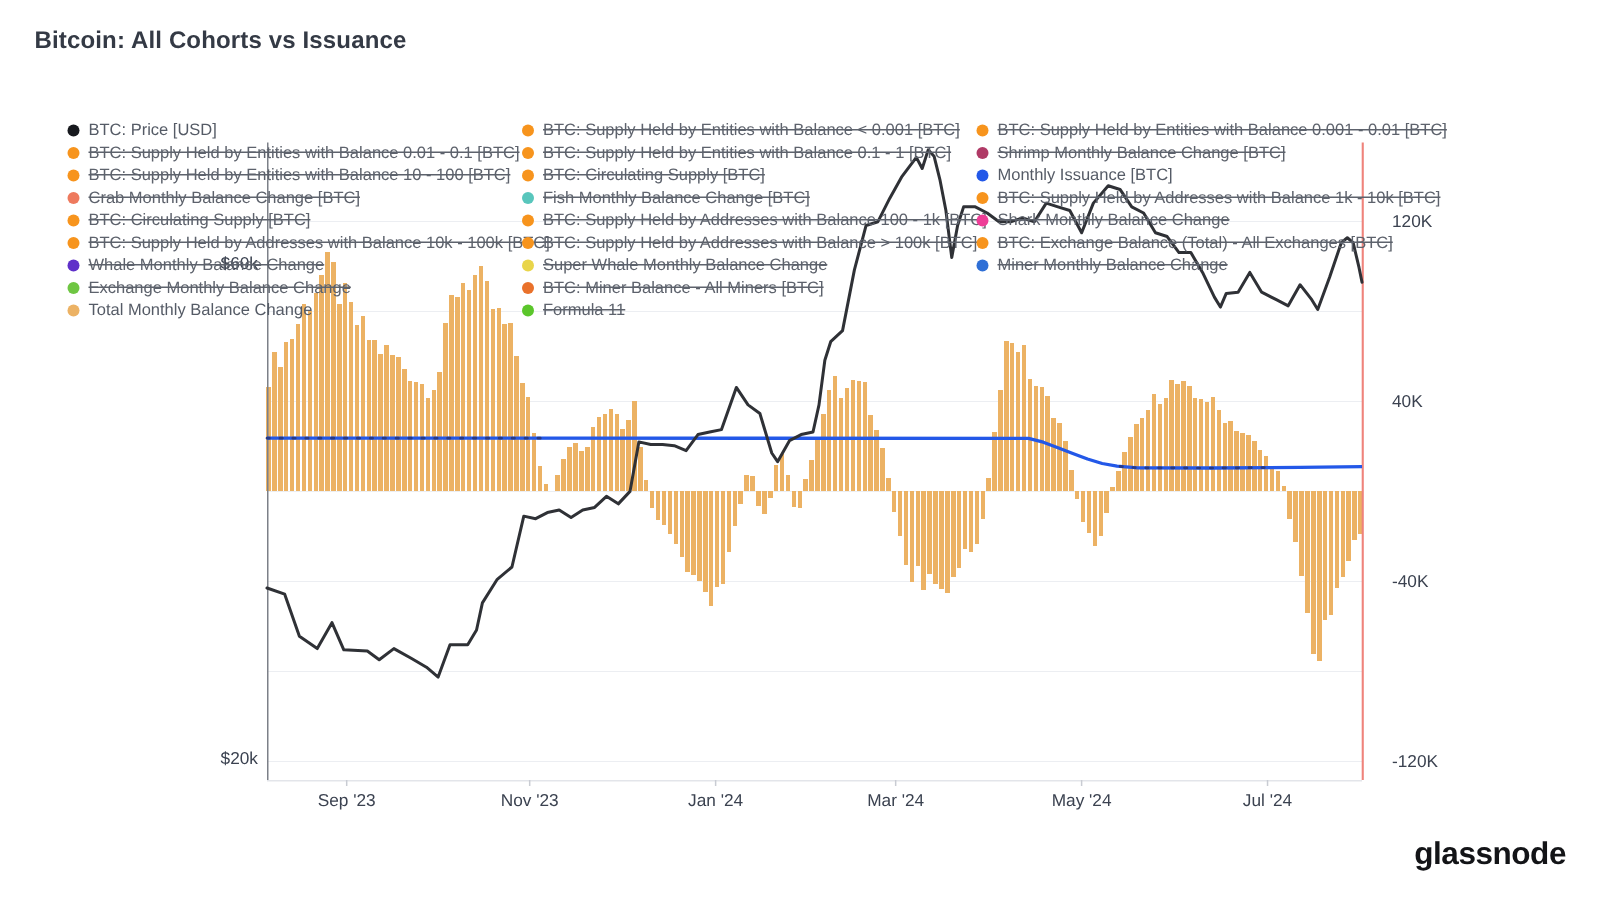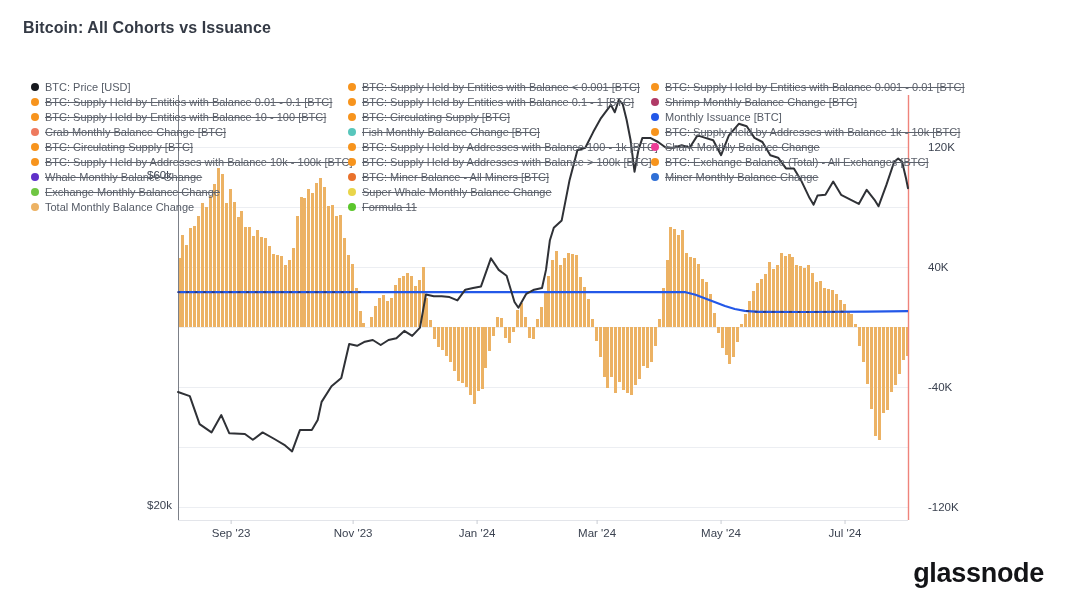--- a/index.html
+++ b/index.html
@@ -7,30 +7,30 @@
   .stage{position:relative;width:1068px;height:460px;background:#fff;}
   .page-title{position:absolute;left:23px;top:19px;font-size:16px;font-weight:700;color:#343a45;letter-spacing:.1px;}
   .legend{position:absolute;left:0;top:79px;width:1068px;z-index:5;pointer-events:none;}
   .legend-col{position:absolute;top:0;}
   .legend-item{display:flex;align-items:center;height:15px;gap:6px;cursor:pointer;pointer-events:auto;}
   .legend-dot{width:8px;height:8px;border-radius:50%;flex:0 0 8px;}
   .legend-label{font-size:11px;color:#555b66;white-space:nowrap;}
   .legend-item.struck .legend-label{text-decoration:line-through;color:#5d626c;}
   svg text{font-family:"Liberation Sans","DejaVu Sans",sans-serif;}
   .footer-copyright{position:absolute;left:23px;top:568px;font-size:13px;color:#9b9fa7;}
-  .glassnode-logo{position:absolute;right:24px;top:558px;font-size:27px;font-weight:700;color:#131417;letter-spacing:-.3px;text-align:center;}
+  .glassnode-logo{position:absolute;right:24px;top:558px;font-size:21px;font-weight:700;color:#131417;letter-spacing:-.3px;text-align:center;}
 </style>
 </head>
 <body>
 
 <div class="stage">
   <div class="page-title">Bitcoin: All Cohorts vs Issuance</div>
 
   <div class="legend" id="legend">
-      <div class="legend-col" style="left: 31px;">
+      <div class="legend-col" style="left: 45px;">
         <div class="legend-item">
           <span class="legend-dot" style="background: rgb(23, 25, 30);"></span>
           <span class="legend-label">BTC: Price [USD]</span>
         </div>
         <div class="legend-item struck">
           <span class="legend-dot" style="background: rgb(247, 148, 29);"></span>
           <span class="legend-label">BTC: Supply Held by Entities with Balance 0.01 - 0.1 [BTC]</span>
         </div>
         <div class="legend-item struck">
           <span class="legend-dot" style="background: rgb(247, 148, 29);"></span>
@@ -80,26 +80,26 @@
         </div>
         <div class="legend-item struck">
           <span class="legend-dot" style="background: rgb(247, 148, 29);"></span>
           <span class="legend-label">BTC: Supply Held by Addresses with Balance 100 - 1k [BTC]</span>
         </div>
         <div class="legend-item struck">
           <span class="legend-dot" style="background: rgb(247, 148, 29);"></span>
           <span class="legend-label">BTC: Supply Held by Addresses with Balance &gt; 100k [BTC]</span>
         </div>
         <div class="legend-item struck">
+          <span class="legend-dot" style="background: rgb(233, 213, 74);"></span>
+          <span class="legend-label">Super Whale Monthly Balance Change</span>
+        </div>
+        <div class="legend-item struck">
           <span class="legend-dot" style="background: rgb(233, 113, 43);"></span>
           <span class="legend-label">BTC: Miner Balance - All Miners [BTC]</span>
-        </div>
-        <div class="legend-item struck">
-          <span class="legend-dot" style="background: rgb(233, 213, 74);"></span>
-          <span class="legend-label">Super Whale Monthly Balance Change</span>
         </div>
         <div class="legend-item struck">
           <span class="legend-dot" style="background: rgb(91, 198, 43);"></span>
           <span class="legend-label">Formula 11</span>
         </div>
       </div>
       <div class="legend-col" style="left: 651px;">
         <div class="legend-item struck">
           <span class="legend-dot" style="background: rgb(247, 148, 29);"></span>
           <span class="legend-label">BTC: Supply Held by Entities with Balance 0.001 - 0.01 [BTC]</span>

